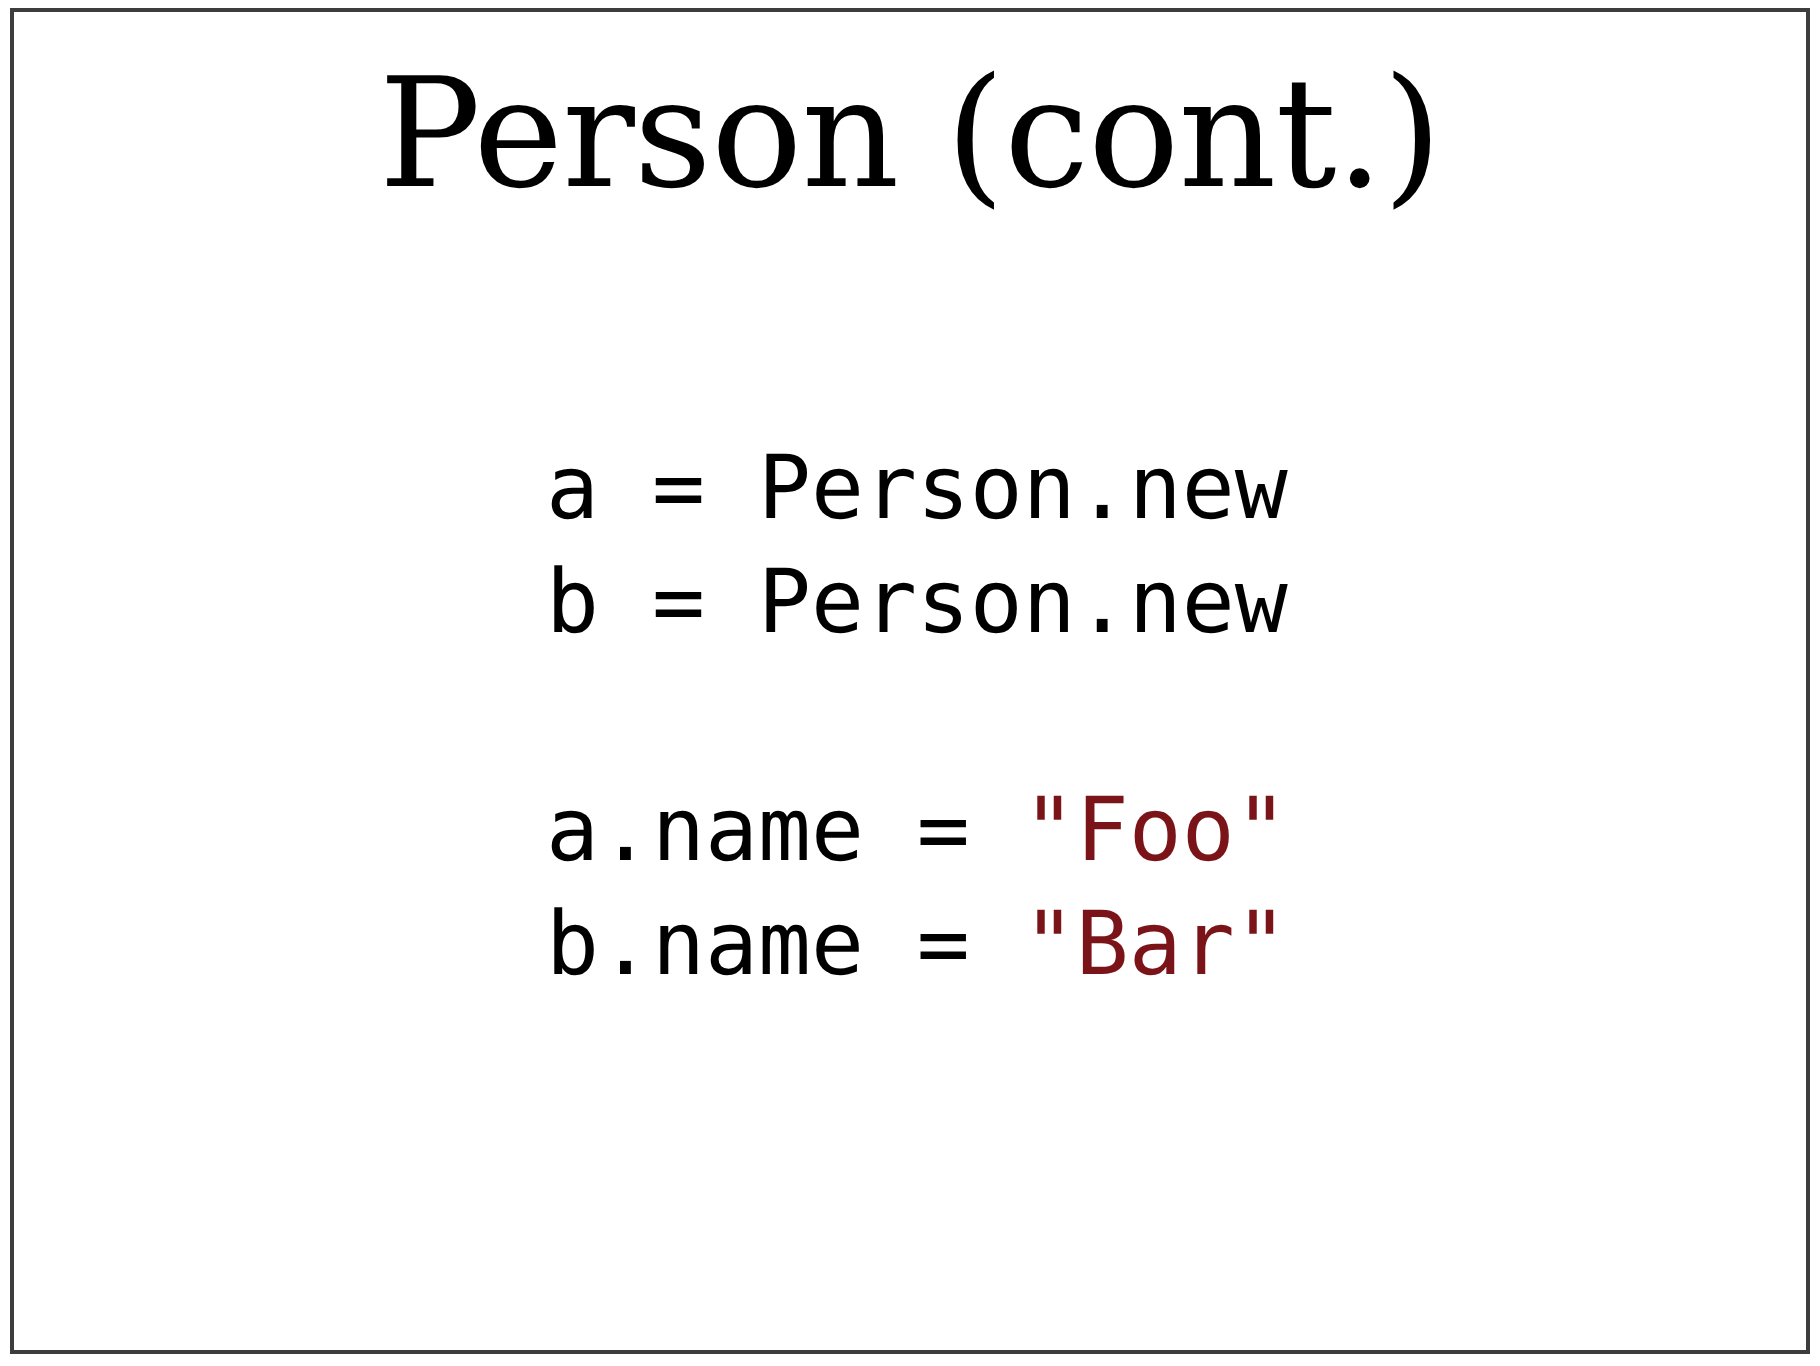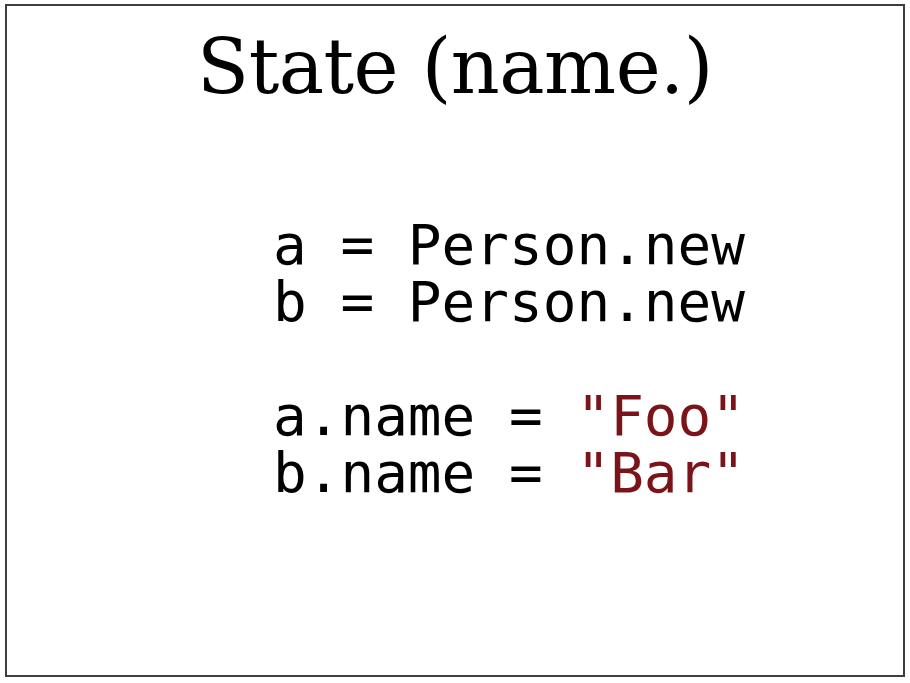--- a/index.html
+++ b/index.html
@@ -42,21 +42,21 @@
     color: #000000;
     letter-spacing: -0.5px;
     white-space: pre;
   }
 
   #code-block {
     position: absolute;
     left: 273px;
     top: 216px;
     font-family: "DejaVu Sans Mono", "Liberation Mono", monospace;
-    font-size: 56px;
+    font-size: 44px;
     line-height: 57px;
     color: #000000;
     white-space: pre;
   }
 
   .code-line {
     height: 57px;
     white-space: pre;
   }
 
@@ -72,17 +72,17 @@
     color: #7a1419;
   }
 </style>
 </head>
 <body>
 
 <div id="slide" style="background: rgb(255, 255, 255);">
 
   <div id="slide-frame" style="border-color: rgb(61, 61, 63);"></div>
 
-  <div id="slide-title" style="color: rgb(0, 0, 0);">State (name.)</div>
+  <div id="slide-title" style="color: rgb(0, 0, 0);">Person (cont.)</div>
 
   <div id="code-block"><div class="code-line"><span class="tok-plain" style="color: rgb(0, 0, 0);">a = Person.new</span></div><div class="code-line"><span class="tok-plain" style="color: rgb(0, 0, 0);">b = Person.new</span></div><div class="code-line blank"><span class="tok-plain" style="color: rgb(0, 0, 0);"></span>&nbsp;</div><div class="code-line"><span class="tok-plain" style="color: rgb(0, 0, 0);">a.name = </span><span class="tok-string" style="color: rgb(122, 20, 25);">"Foo"</span></div><div class="code-line"><span class="tok-plain" style="color: rgb(0, 0, 0);">b.name = </span><span class="tok-string" style="color: rgb(122, 20, 25);">"Bar"</span></div></div>
 
 </div>
 
 </body></html>

